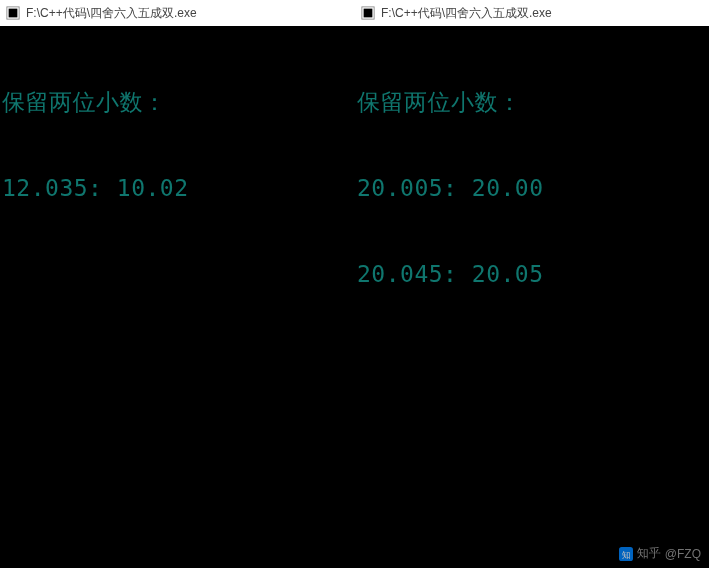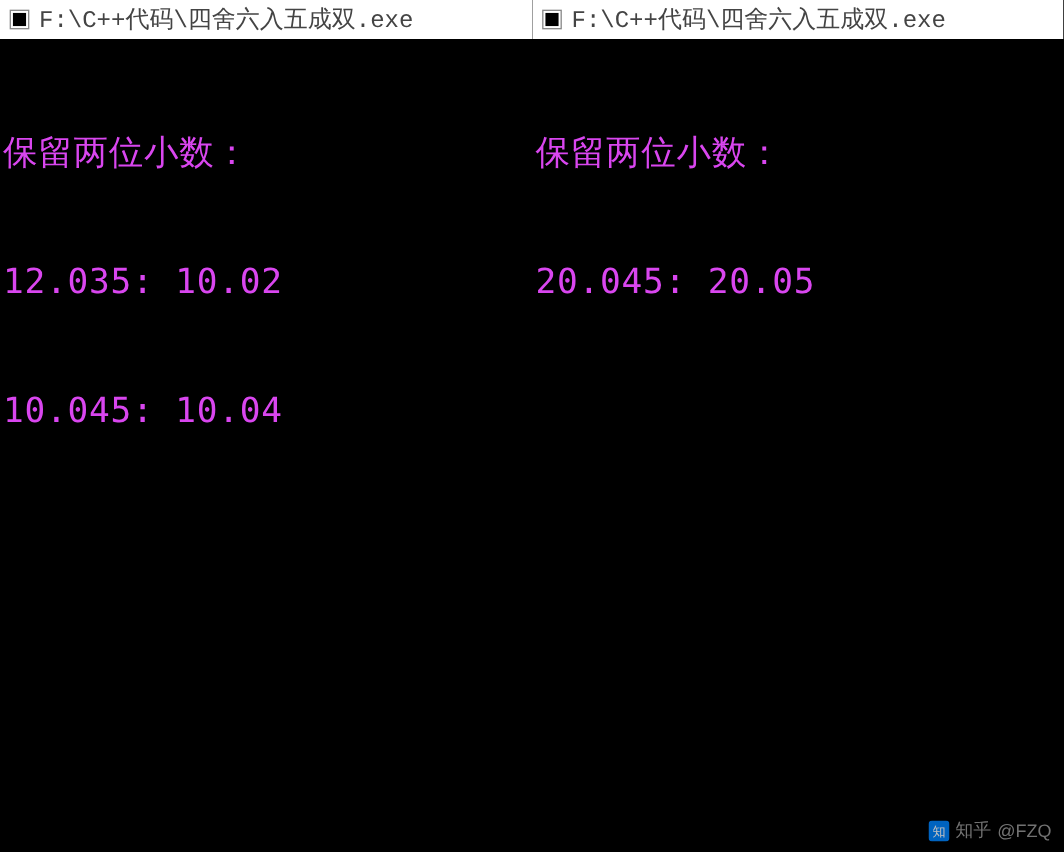--- a/index.html
+++ b/index.html
@@ -42,28 +42,28 @@
       width: 14px;
       height: 14px;
       flex-shrink: 0;
     }
     .titlebar-icon svg {
       width: 100%;
       height: 100%;
       display: block;
     }
     .titlebar-title {
-      font-size: 16px;
+      font-size: 12px;
       color: #444;
-      font-family: Liberation Mono, monospace;
+      font-family: Liberation Sans, sans-serif;
     }
     .console {
       flex: 1;
       background: #000;
-      color: #d946ef;
+      color: #0f766e;
       padding: 4px 2px 0 2px;
       font-size: 23px;
       line-height: 1.25;
       white-space: pre;
       letter-spacing: 0.5px;
       overflow: hidden;
     }
     .console .line {
       display: block;
     }
@@ -93,21 +93,20 @@
       <svg viewBox="0 0 16 16">
           <rect x="1" y="1" width="14" height="14" fill="#fff" stroke="#888"></rect>
           <rect x="3" y="3" width="10" height="10" fill="#000"></rect>
         </svg>
     </span>
     <span class="titlebar-title">F:\C++代码\四舍六入五成双.exe</span>
   </div>
   <div class="console">
     <span class="line">保留两位小数：</span>
     <span class="line"><span>12.035</span>: <span>10.02</span></span>
-    <span class="line"><span>10.045</span>: <span>10.04</span></span>
     
     
     
     
     
     
     
     
     
   </div>
@@ -118,20 +117,21 @@
     <span class="titlebar-icon">
       <svg viewBox="0 0 16 16">
           <rect x="1" y="1" width="14" height="14" fill="#fff" stroke="#888"></rect>
           <rect x="3" y="3" width="10" height="10" fill="#000"></rect>
         </svg>
     </span>
     <span class="titlebar-title">F:\C++代码\四舍六入五成双.exe</span>
   </div>
   <div class="console">
     <span class="line">保留两位小数：</span>
+    <span class="line"><span>20.005</span>: <span>20.00</span></span>
     <span class="line"><span>20.045</span>: <span>20.05</span></span>
     
     
     
     
     
     
     
     
     

